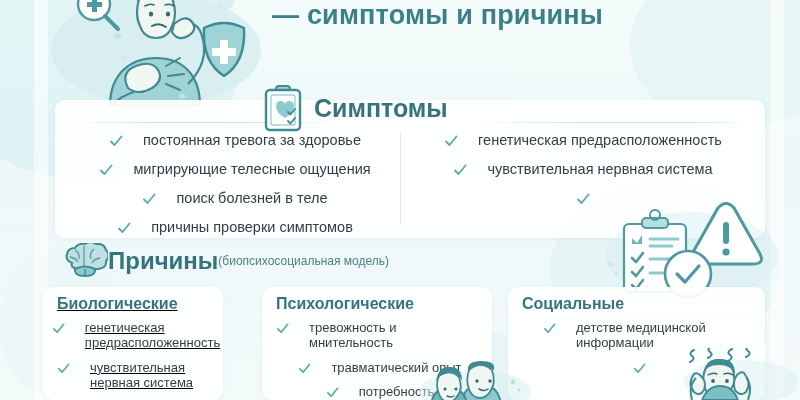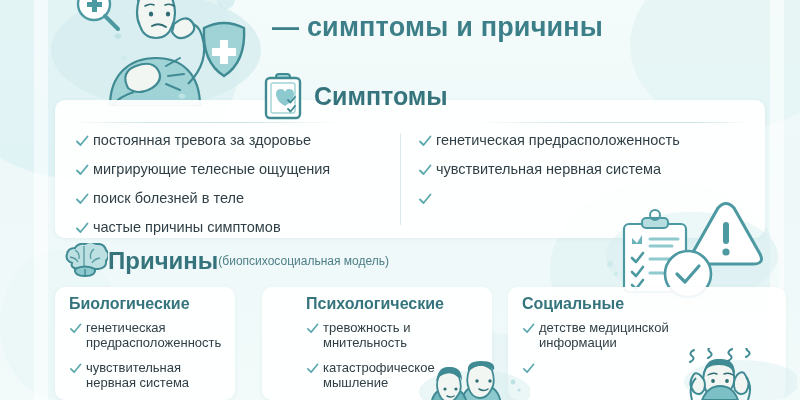--- a/index.html
+++ b/index.html
@@ -20,62 +20,62 @@
   .blob { position:absolute; border-radius:50%; pointer-events:none; }
   .b1 { left:-60px; top:-50px; width:300px; height:230px; background:#d6eef0; opacity:.55; border-radius:50% 48% 52% 50%; }
   .b2 { right:-40px; top:-40px; width:210px; height:170px; background:#dff1f2; opacity:.6; }
   .b3 { right:20px; top:180px; width:230px; height:180px; background:#ddf0f1; opacity:.55; }
   .b4 { left:330px; top:330px; width:260px; height:140px; background:#e2f2f3; opacity:.5; }
   .b5 { left:0; top:250px; width:120px; height:150px; background:#eaf6f6; opacity:.7; }
   .vstripe { position:absolute; top:0; bottom:0; width:14px; background:rgba(255,255,255,.55); }
 
   
   #title {
-    position:absolute; left:272px; top:12px;
+    position:absolute; left:272px; top:0;
     font-size:27px; font-weight:700; color:#3c7f88;
     letter-spacing:.2px; white-space:nowrap;
   }
 
   
   .card {
     position:absolute;
     background:rgba(255,255,255,.93);
     border-radius:10px;
     box-shadow:0 1px 4px rgba(120,170,175,.12);
   }
   #card-symptoms { left:55px; top:100px; width:710px; height:138px; }
   .sub-card { top:287px; height:113px; }
-  #card-bio  { left:55px;  width:180px; }
-  #card-psy  { left:262px; width:230px;padding-left:30px; }
-  #card-soc  { left:508px; width:278px; }
+  #card-bio  { left:43px;  width:180px;text-decoration:underline; }
+  #card-psy  { left:262px; width:230px; }
+  #card-soc  { left:508px; width:257px; }
 
   
   #symptoms-head {
-    position:absolute; left:262px; top:72px;
+    position:absolute; left:262px; top:84px;
     display:flex; align-items:center; gap:10px;
   }
   #symptoms-head .label {
     font-size:25px; font-weight:700; color:#35747d;
   }
   .hr-split {
     position:absolute; left:70px; top:122px; width:680px; height:1px;
     background:linear-gradient(90deg,rgba(180,212,216,0) 0%,#cfe4e7 12%,#cfe4e7 26%,rgba(200,226,229,0) 40%,rgba(200,226,229,0) 60%,#cfe4e7 74%,#cfe4e7 92%,rgba(180,212,216,0) 100%);
   }
   .v-divider {
     position:absolute; left:400px; top:133px; width:1px; height:92px;
     background:#dbeaec;
   }
 
   
   .list { position:absolute; }
   #list-symp-left  { left:75px;  top:132px; width:320px; }
   #list-symp-right { left:418px; top:132px; width:330px; }
   .li {
-    display:flex; align-items:flex-start; gap:4px;
-    margin-bottom:12px; line-height:1.18;
+    display:flex; align-items:flex-start; gap:20px;
+    margin-bottom:12px; line-height:1.18;justify-content:center;
   }
   .li .txt { font-size:14.5px; color:#2f3f45; }
   .tick { flex:0 0 auto; margin-top:2px; }
 
   
   #causes-head {
     position:absolute; left:62px; top:243px;
     display:flex; align-items:center; 
   }
   #causes-head .label { font-size:24px; font-weight:700; color:#35747d; }
@@ -195,21 +195,21 @@
           </svg>
         </span>
       <span class="txt">поиск болезней в теле</span>
     </div>
     <div class="li">
       <span class="tick">
           <svg width="14" height="14" viewBox="0 0 14 14">
             <path d="M2 7.5 L5.5 11 L12.5 2.5" fill="none" stroke="#5ba8ad" stroke-width="1.8" stroke-linecap="round" stroke-linejoin="round"></path>
           </svg>
         </span>
-      <span class="txt">частые причины симптомов</span>
+      <span class="txt">причины проверки симптомов</span>
     </div>
   </div>
 
   <div class="list" id="list-symp-right">
     <div class="li">
       <span class="tick">
           <svg width="14" height="14" viewBox="0 0 14 14">
             <path d="M2 7.5 L5.5 11 L12.5 2.5" fill="none" stroke="#5ba8ad" stroke-width="1.8" stroke-linecap="round" stroke-linejoin="round"></path>
           </svg>
         </span>
@@ -314,28 +314,20 @@
             </svg>
           </span>
         <span class="txt">тревожность и мнительность</span>
       </div>
       <div class="li">
         <span class="tick">
             <svg width="13" height="13" viewBox="0 0 14 14">
               <path d="M2 7.5 L5.5 11 L12.5 2.5" fill="none" stroke="#5ba8ad" stroke-width="1.8" stroke-linecap="round" stroke-linejoin="round"></path>
             </svg>
           </span>
-        <span class="txt">катастрофическое мышление</span>
-      </div>
-      <div class="li">
-        <span class="tick">
-            <svg width="13" height="13" viewBox="0 0 14 14">
-              <path d="M2 7.5 L5.5 11 L12.5 2.5" fill="none" stroke="#5ba8ad" stroke-width="1.8" stroke-linecap="round" stroke-linejoin="round"></path>
-            </svg>
-          </span>
         <span class="txt">травматический опыт</span>
       </div>
       <div class="li">
         <span class="tick">
             <svg width="13" height="13" viewBox="0 0 14 14">
               <path d="M2 7.5 L5.5 11 L12.5 2.5" fill="none" stroke="#5ba8ad" stroke-width="1.8" stroke-linecap="round" stroke-linejoin="round"></path>
             </svg>
           </span>
         <span class="txt">потребность</span>
       </div>

